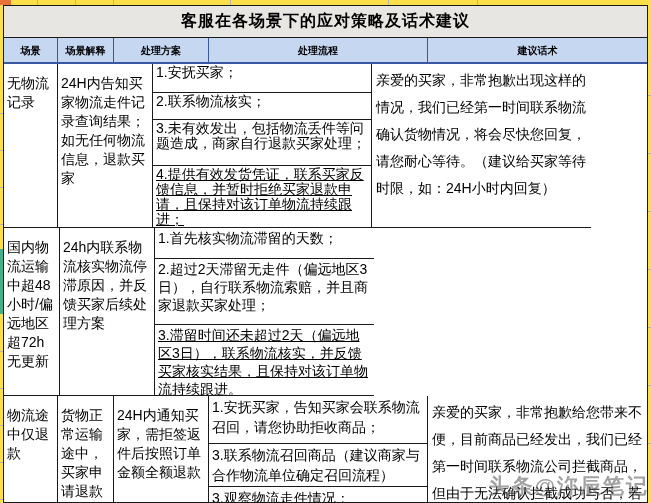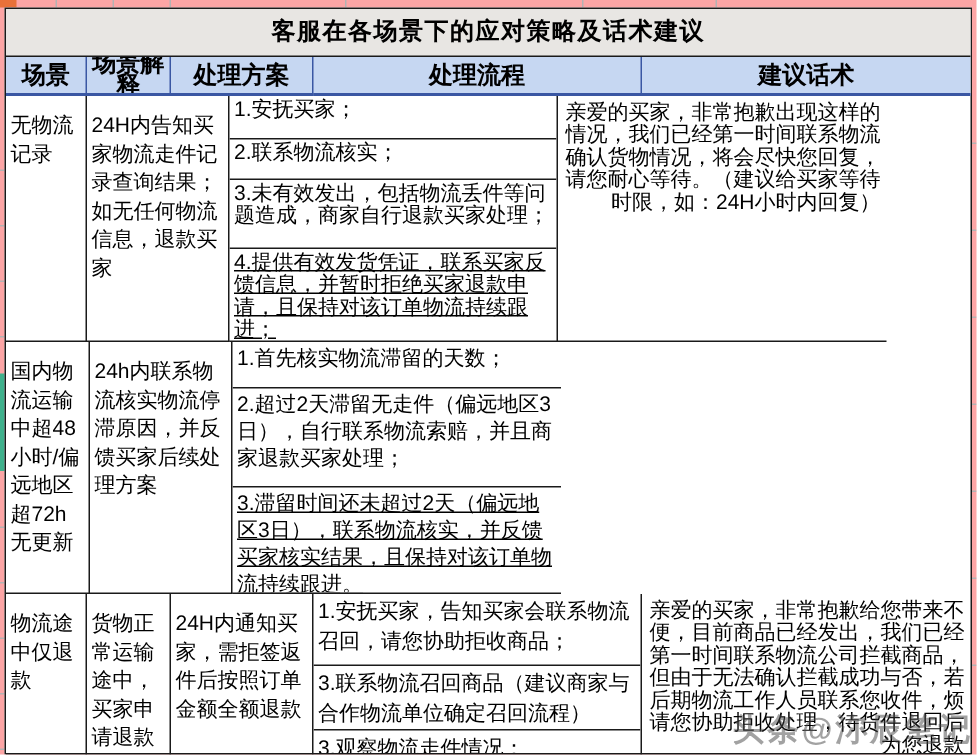--- a/index.html
+++ b/index.html
@@ -1,51 +1,51 @@
 <!DOCTYPE html>
 <html><head>
 <meta charset="utf-8">
 <style>
   * { margin:0; padding:0; box-sizing:border-box; }
   html,body { width:651px; height:503px; }
   body { font-family:"Liberation Sans","DejaVu Sans",sans-serif; color:#000; }
-  #screen { position:relative; width:651px; height:503px; background:#fca5a5; overflow:hidden; }
+  #screen { position:relative; width:651px; height:503px; background:#fde047; overflow:hidden; }
 
   
   .tick-v { position:absolute; top:0; width:1px; height:5px; background:#b3b3b3; }
   .tick-h { position:absolute; left:0; width:3px; height:1px; background:#b3b3b3; }
   .tick-h.right { left:648px; }
   #orange-marker { position:absolute; left:0; top:0; width:11px; height:5px; background:#e8713a; }
   #green-bar { position:absolute; left:0; top:249px; width:5px; height:65px; background:#3fb18c; }
 
   
   #tbl { position:absolute; left:3px; top:5px; width:645px; height:498px; border:1px solid #1a1a1a; background:#fff; }
   #title-cell { height:32px; background:#e8e6e3; border-bottom:1px solid #1a1a1a;
     display:flex; align-items:center; justify-content:center;
     font-size:16px; font-weight:bold; letter-spacing:1px; }
   .hrow { display:flex; height:26px; background:#c6d7f2; }
   .hc { border-right:1px solid #3a57a3; border-bottom:2px solid #3a57a3;
     display:flex; align-items:center; justify-content:center; text-align:center;
-    font-weight:bold; font-size:16px; line-height:15px; overflow:hidden; }
+    font-weight:bold; font-size:10px; line-height:15px; overflow:hidden; }
   .hc:last-child { border-right:none; }
 
   .brow { display:flex; }
   .bc { border-right:1px solid #1a1a1a; border-bottom:1px solid #1a1a1a;
     padding:10px 3px; font-size:14px; line-height:19px; overflow:hidden; word-break:break-all; }
   .bc:last-child { border-right:none; }
 
   .w1{width:54px} .w2{width:56px} .w3{width:95px} .w4{width:219px} .w5{width:219px}
 
   .steps { padding:0; display:flex; flex-direction:column; }
   .step { border-bottom:1px solid #1a1a1a; padding:1px 3px; overflow:hidden; word-break:break-all; }
   .steps .step:last-child { border-bottom:none; flex:1;text-decoration:underline; }
   .r1 .step { line-height:15px; }
   .r2 .step { line-height:18px; }
   .r3 .step { line-height:20px; }
-  .script-cell { padding:3px 4px; line-height:15px;text-align:right; }
+  .script-cell { padding:3px 4px; line-height:27px; }
 
   #watermark { position:absolute; right:2px; bottom:3px; font-size:21px; font-weight:bold;
     color:rgba(70,70,70,0.5); letter-spacing:2px; white-space:nowrap; pointer-events:none; }
 </style>
 </head>
 <body>
 
 <div id="screen">
 
   <div class="tick-v" style="left:37px"></div>

